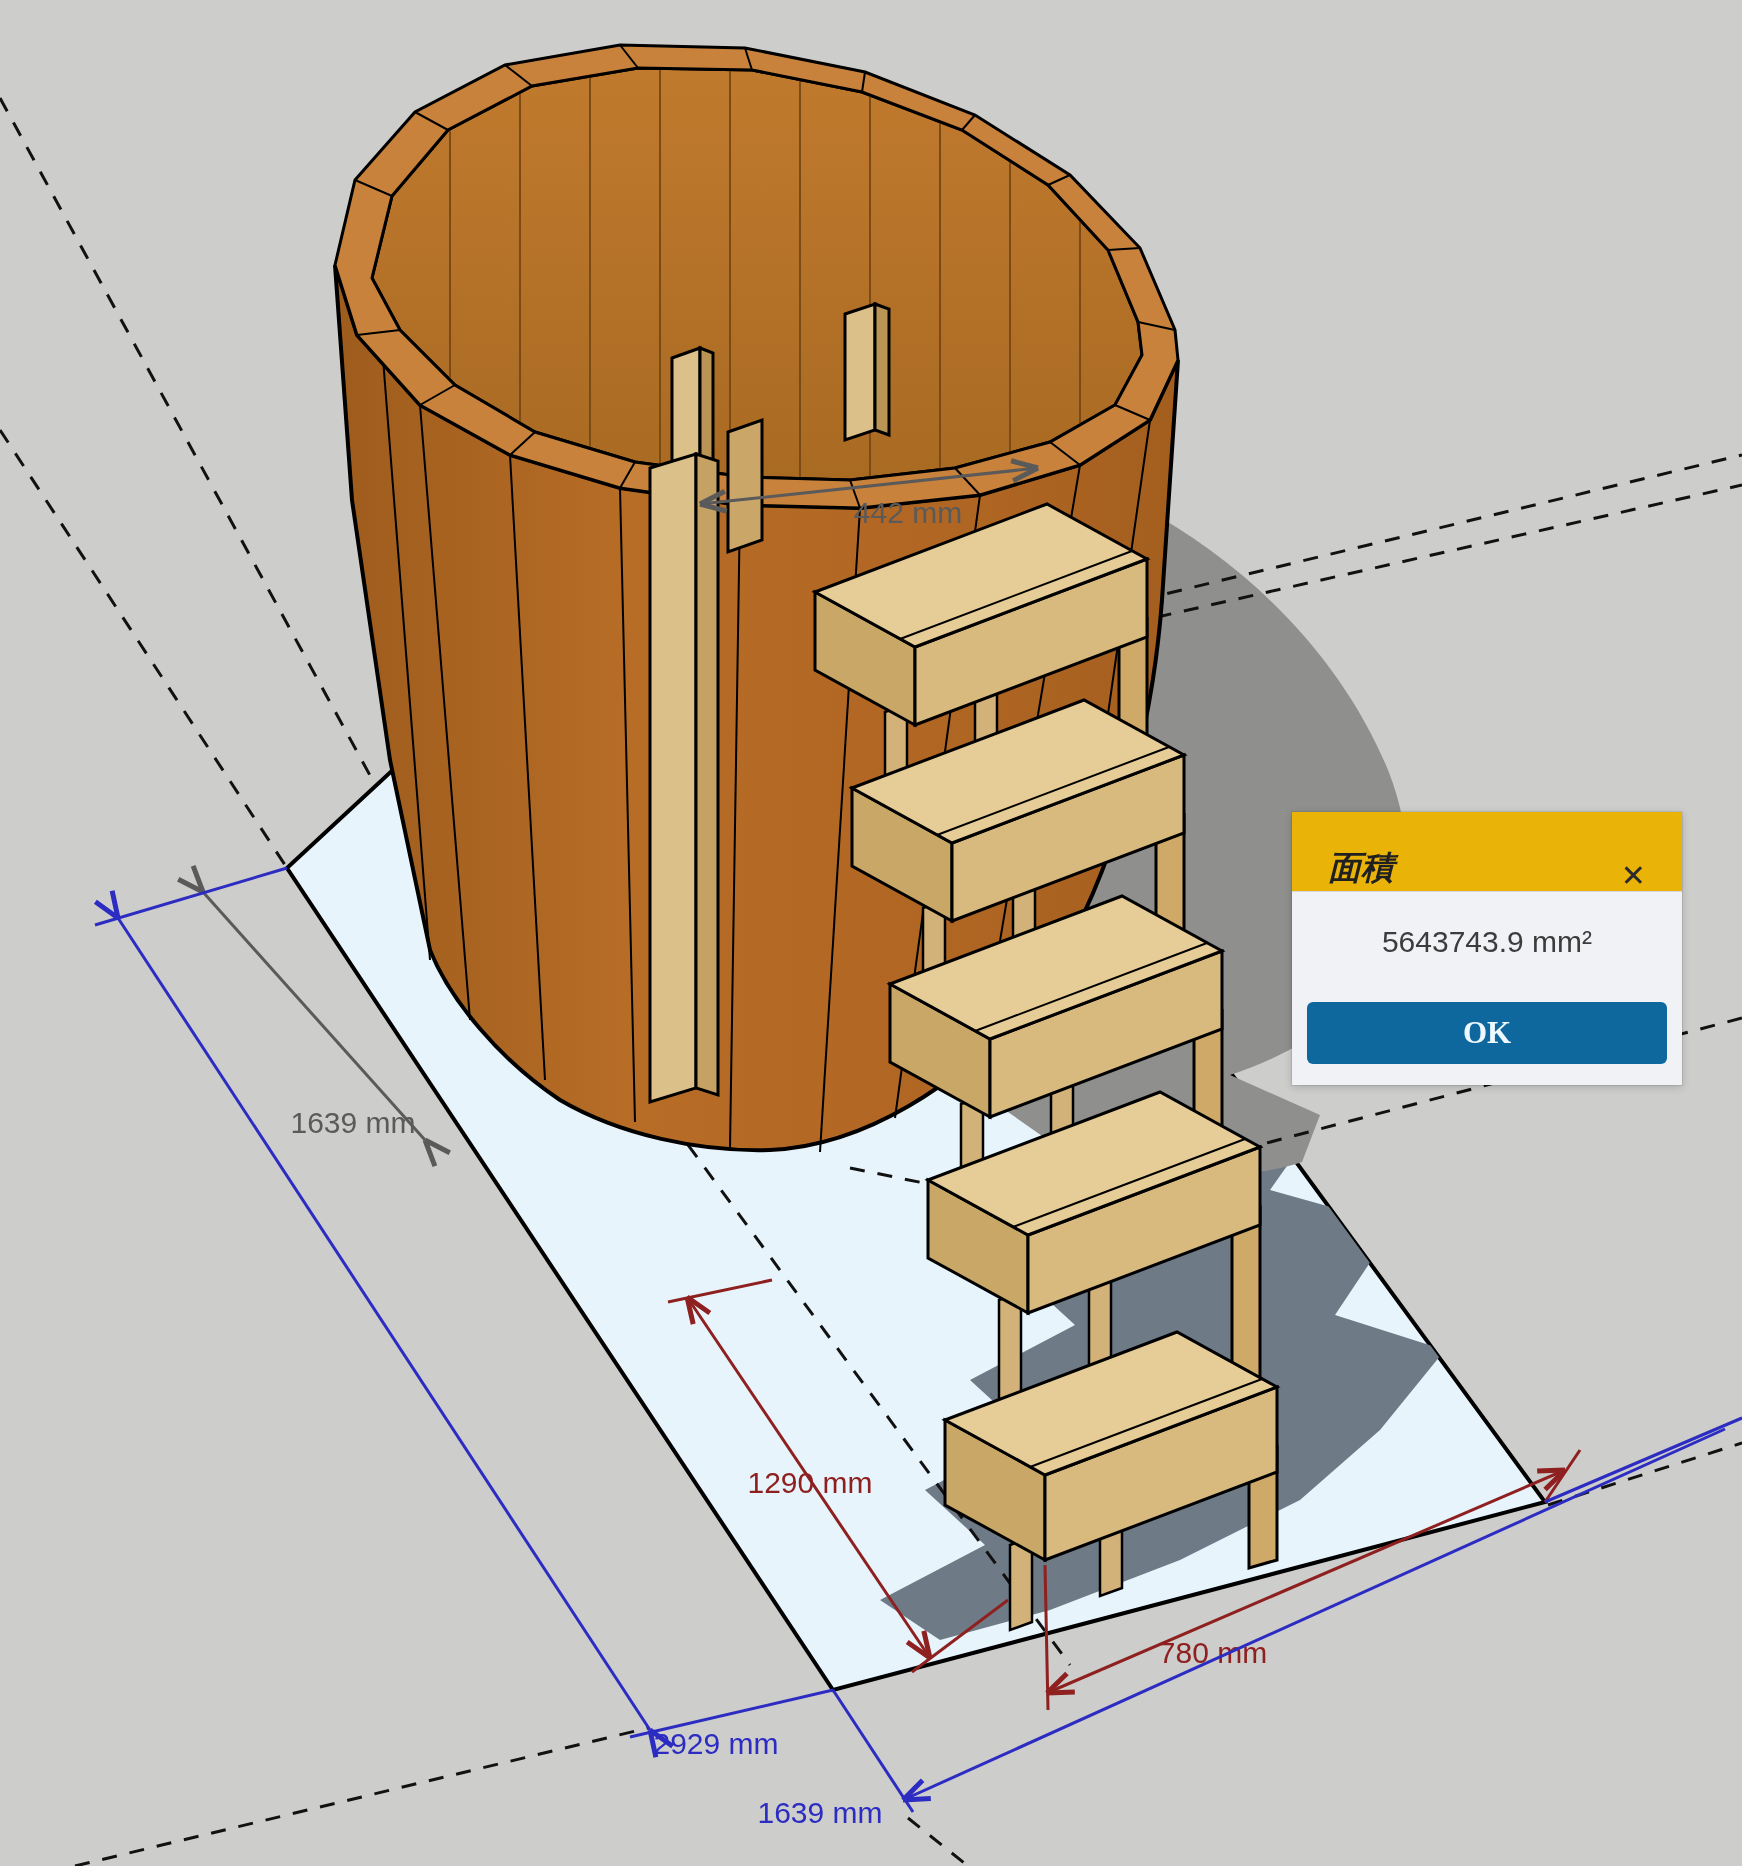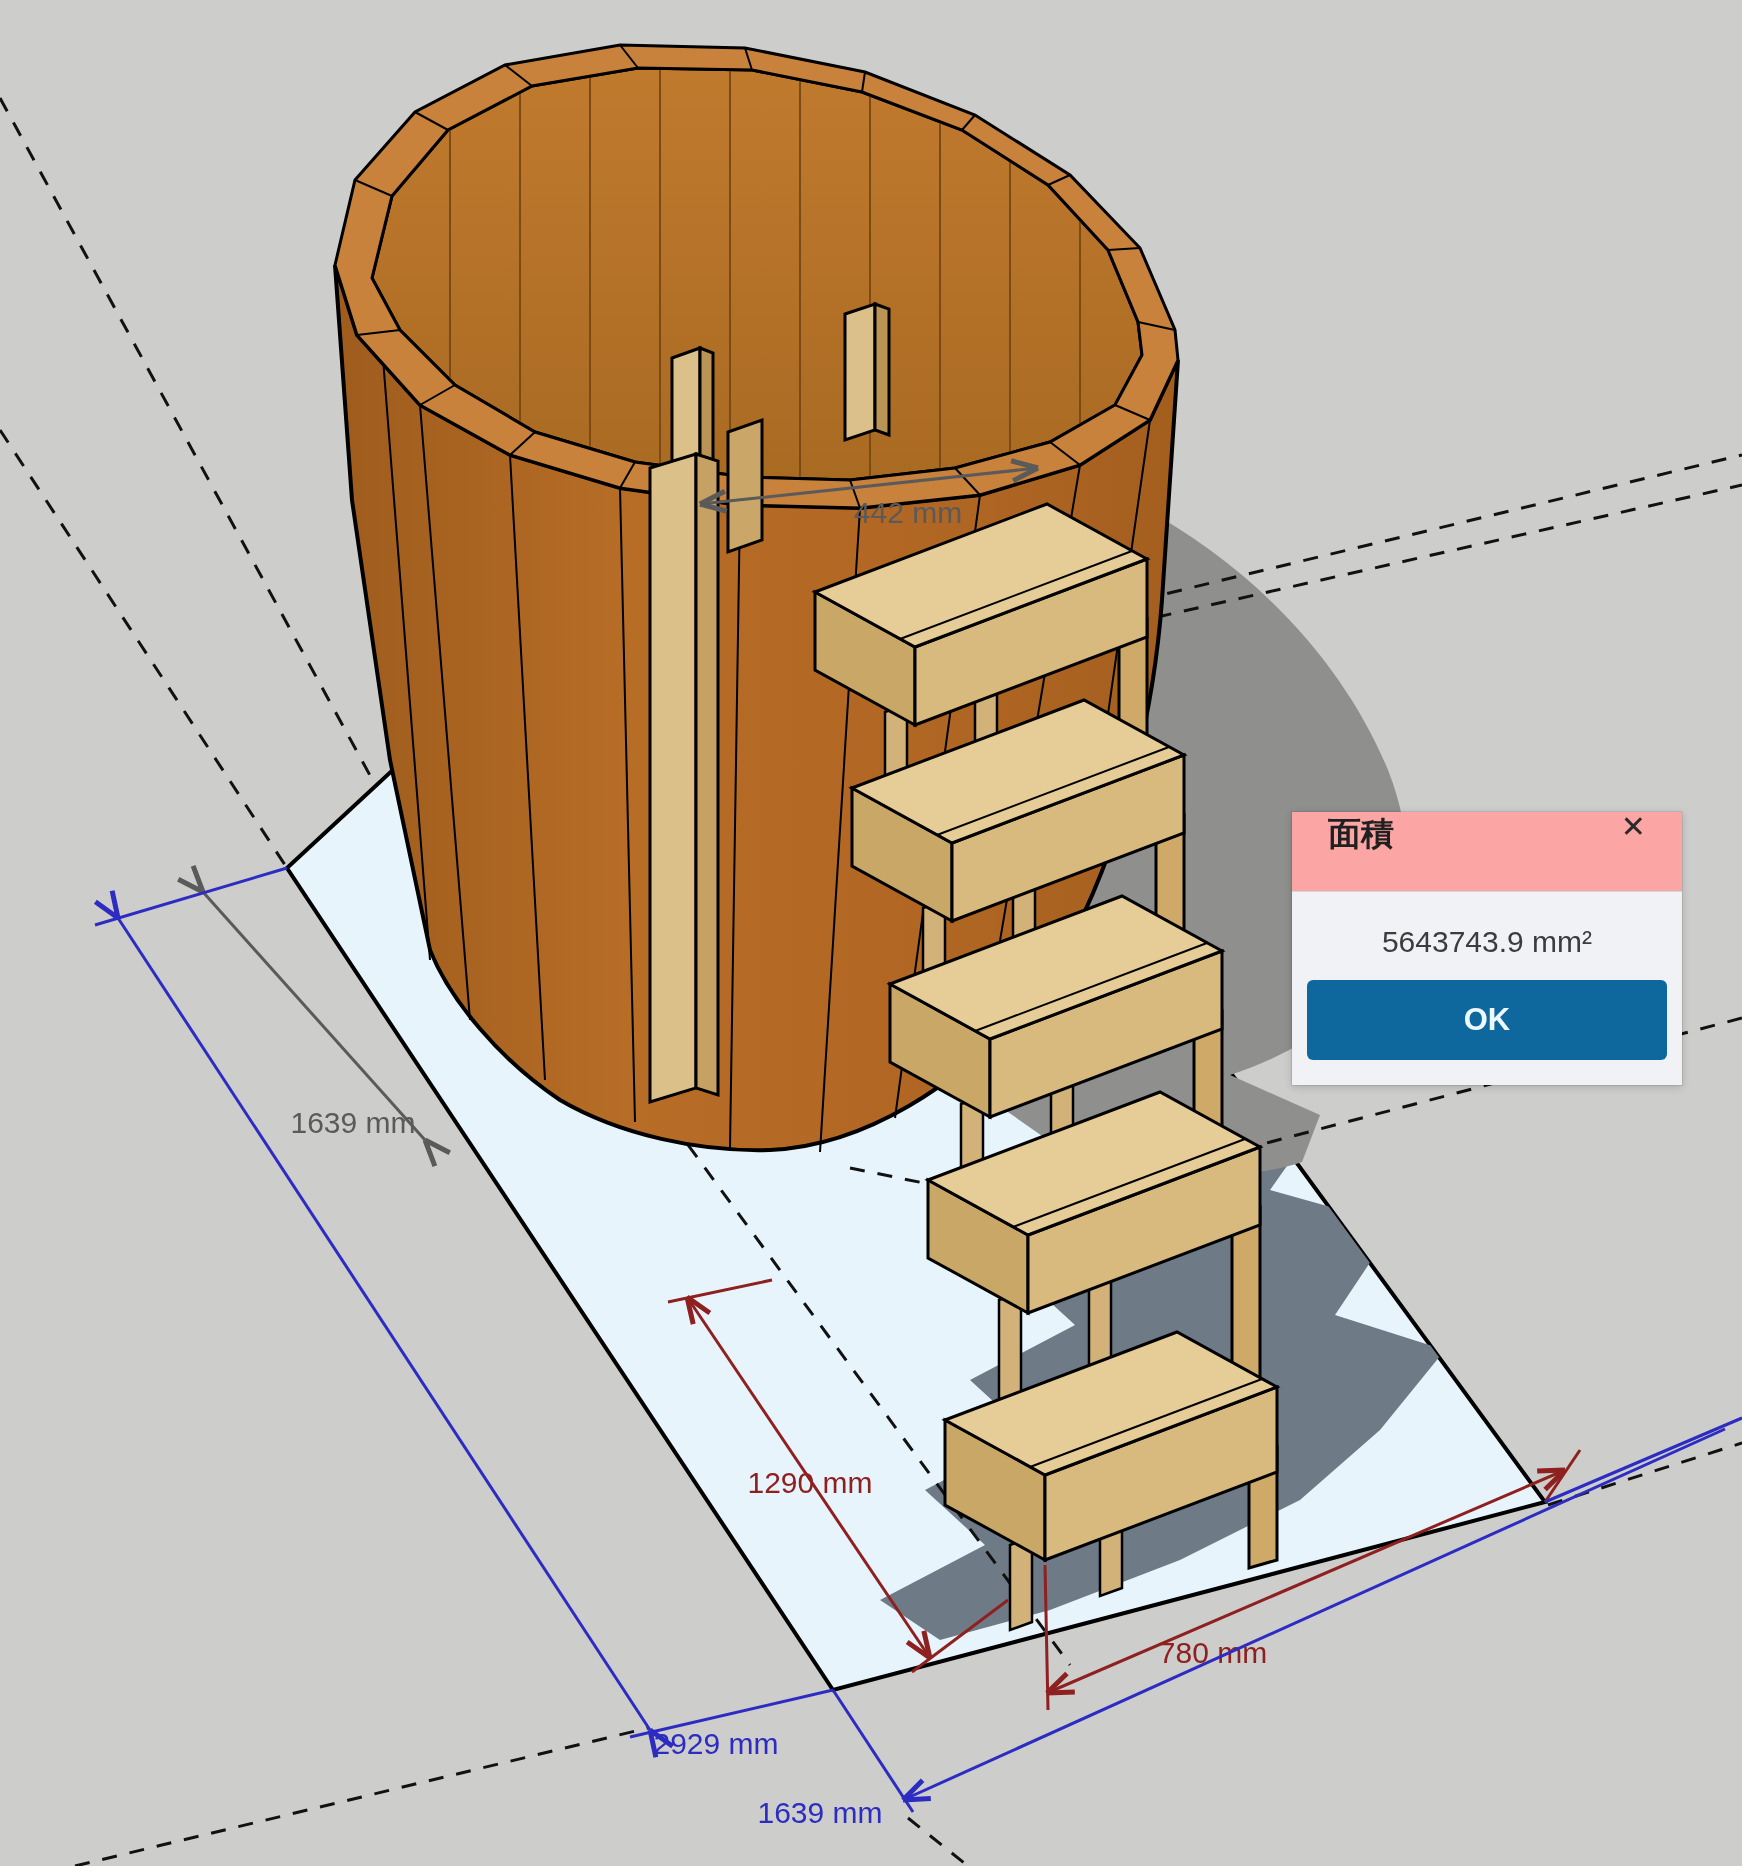--- a/index.html
+++ b/index.html
@@ -17,34 +17,34 @@
   .arr-blue{stroke:#2c2cc2;stroke-width:5;fill:none;}
   .arr-gray{stroke:#5a5a5a;stroke-width:5;fill:none;}
   .arr-red{stroke:#8e2020;stroke-width:5;fill:none;}
 
   
   .dialog{
     position:absolute;left:1292px;top:812px;width:390px;height:273px;
     background:#f1f2f6;box-shadow:0 0 0 1px rgba(0,0,0,.08),0 2px 8px rgba(0,0,0,.18);
   }
   .dialog-header{
-    height:80px;background:#fca5a5;border-bottom:1px solid #d8d8dc;
-    display:flex;align-items:flex-start;justify-content:space-between;
-    padding:0 36px;box-sizing:border-box;
+    height:80px;background:#eab308;border-bottom:1px solid #d8d8dc;
+    display:flex;align-items:flex-end;justify-content:space-between;
+    padding:0 36px;box-sizing:border-box;font-style:italic;
   }
   .dialog-title{font-size:33px;font-weight:700;color:#202020;}
   .dialog-close{font-size:30px;color:#2a2a2a;cursor:pointer;line-height:1;}
   .dialog-value{
     text-align:center;padding-top:33px;font-size:30px;color:#3c3c3c;
   }
   .dialog-ok{
-    position:absolute;left:15px;right:15px;top:168px;height:80px;
+    position:absolute;left:15px;right:15px;top:190px;height:62px;
     background:#0e689e;border:none;border-radius:6px;
     color:#eef8ff;font-size:31px;font-weight:700;
-    font-family:Liberation Sans, sans-serif;cursor:pointer;
+    font-family:Liberation Serif, serif;cursor:pointer;
   }
 </style>
 </head>
 <body>
 
 
 
 <svg width="1742" height="1866" viewBox="0 0 1742 1866" xmlns="http://www.w3.org/2000/svg">
   <defs>
     <path id="arrh" d="M0,0 L26,-10 M0,0 L26,10"></path>

